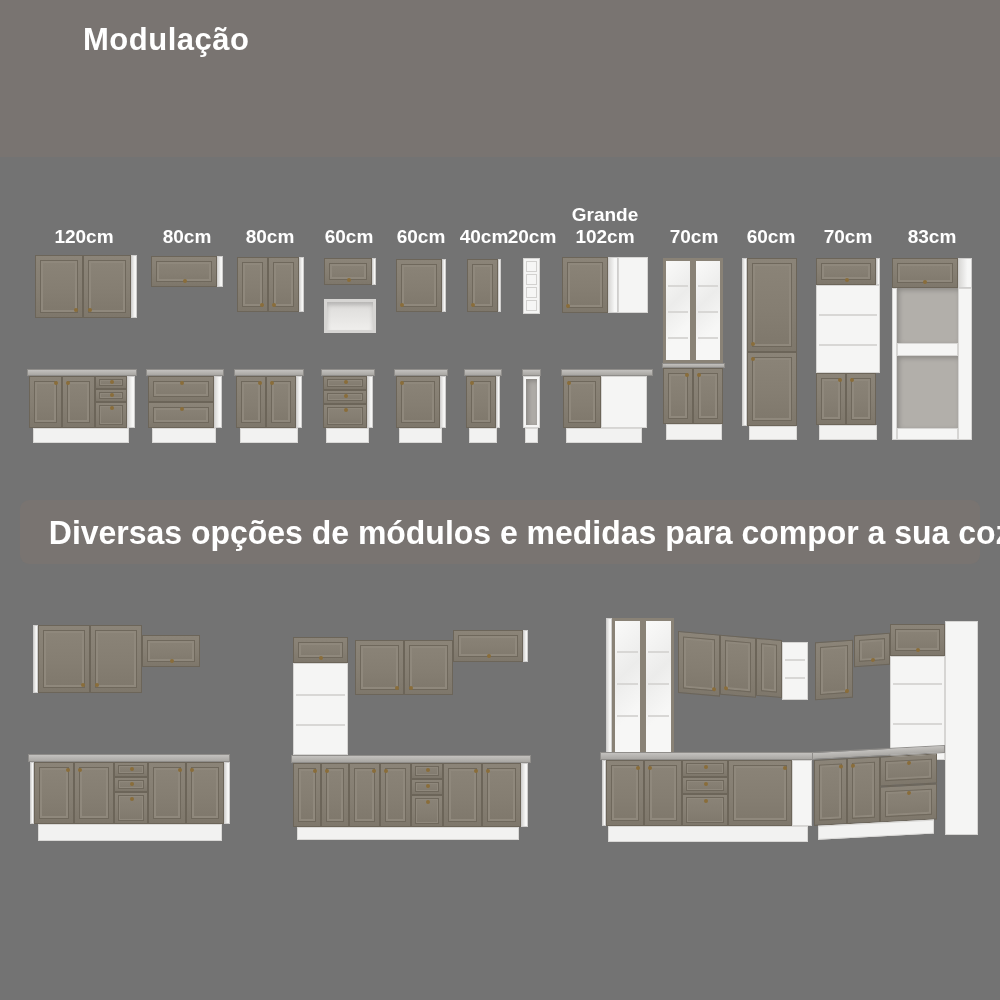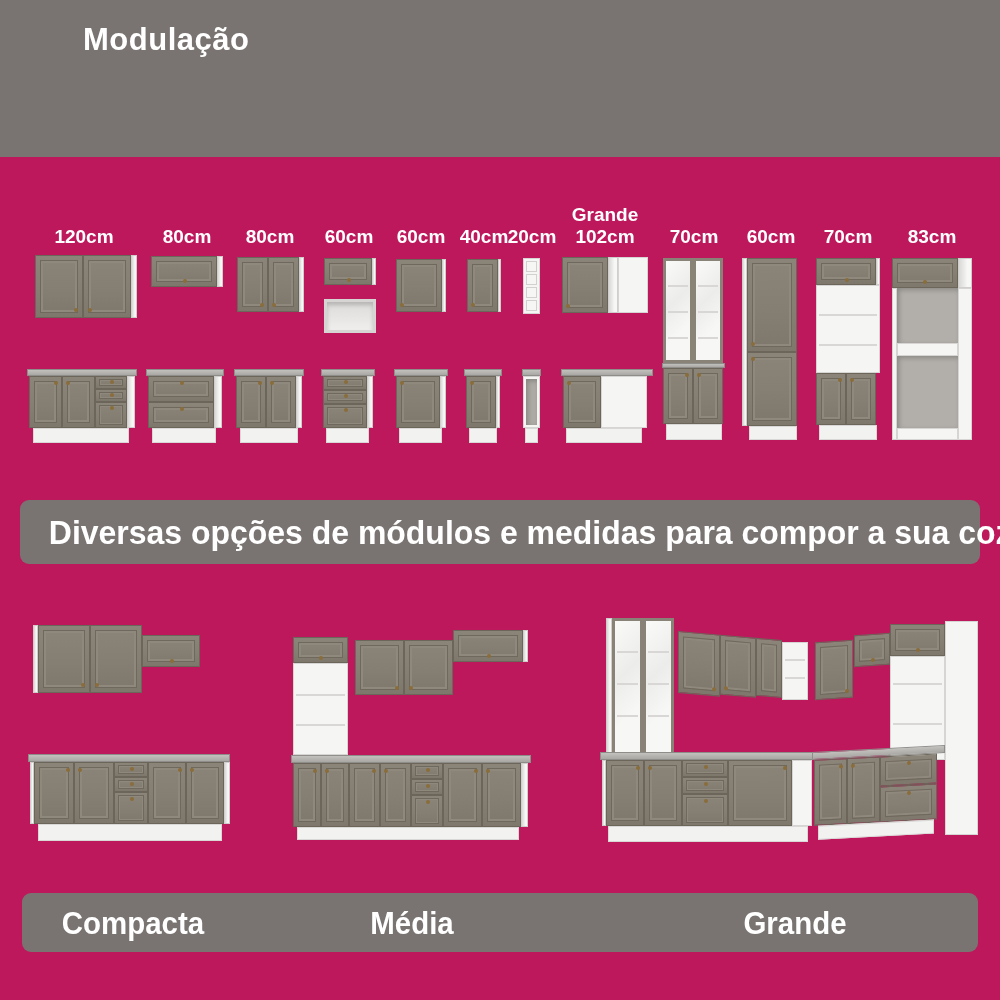--- a/index.html
+++ b/index.html
@@ -1,17 +1,17 @@
 <!DOCTYPE html>
 <html><head>
 <meta charset="utf-8">
 <style>
   html,body{margin:0;padding:0;}
   body{font-family:"Liberation Sans", sans-serif;}
-  .canvas{position:relative;width:1000px;height:1000px;background:#be185d;overflow:hidden;}
+  .canvas{position:relative;width:1000px;height:1000px;background:#737373;overflow:hidden;}
   .abs{position:absolute;box-sizing:border-box;}
 
   
   .hdr{left:0;top:0;width:1000px;height:157px;background:#797471;}
   .kicker{left:83px;top:22px;color:#fff;font-size:31px;font-weight:bold;letter-spacing:.5px;}
   .title{left:80px;top:52px;color:#fff;font-size:66px;font-weight:bold;font-family:"DejaVu Serif", serif;letter-spacing:1px;}
 
   
   .szlab{top:226px;color:#fff;font-size:19px;font-weight:bold;transform:translateX(-50%);white-space:nowrap;}
   .szlab2{top:204px;color:#fff;font-size:19px;font-weight:bold;transform:translateX(-50%);white-space:nowrap;}
@@ -453,19 +453,14 @@
       <div class="abs door" style="left:68px;top:8px;width:57px;height:30px">
           <i class="abs hd" style="left:26px;top:5px"></i>
         </div>
       <div class="abs door" style="left:68px;top:38px;width:57px;height:36px">
           <i class="abs hd" style="left:26px;top:5px"></i>
         </div>
       <div class="abs plinth" style="left:6px;top:74px;width:116px;height:14px"></div>
     </div>
   </div>
 
-  <div class="abs band" style="left:22px;top:893px;width:956px;height:59px">
-    <span class="abs kitlab" style="left:111px;top:13px">Compacta</span>
-    <span class="abs kitlab" style="left:390px;top:13px">Média</span>
-    <span class="abs kitlab" style="left:773px;top:13px">Grande</span>
-  </div>
 
 </div>
 
 </body></html>

